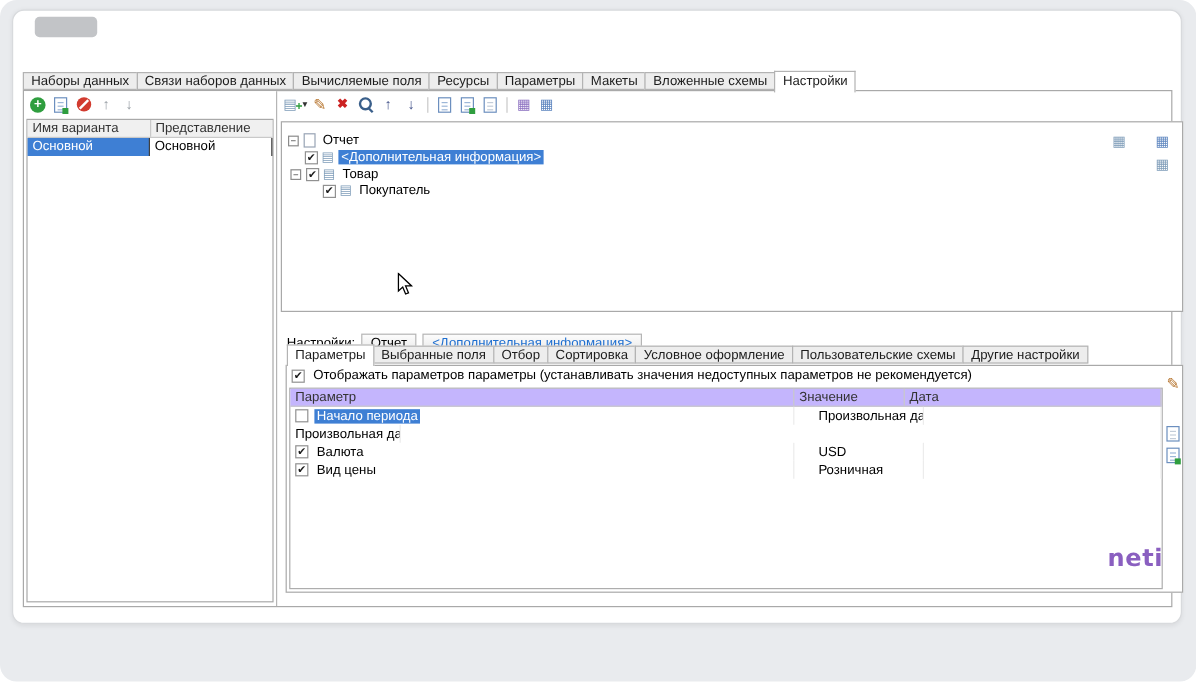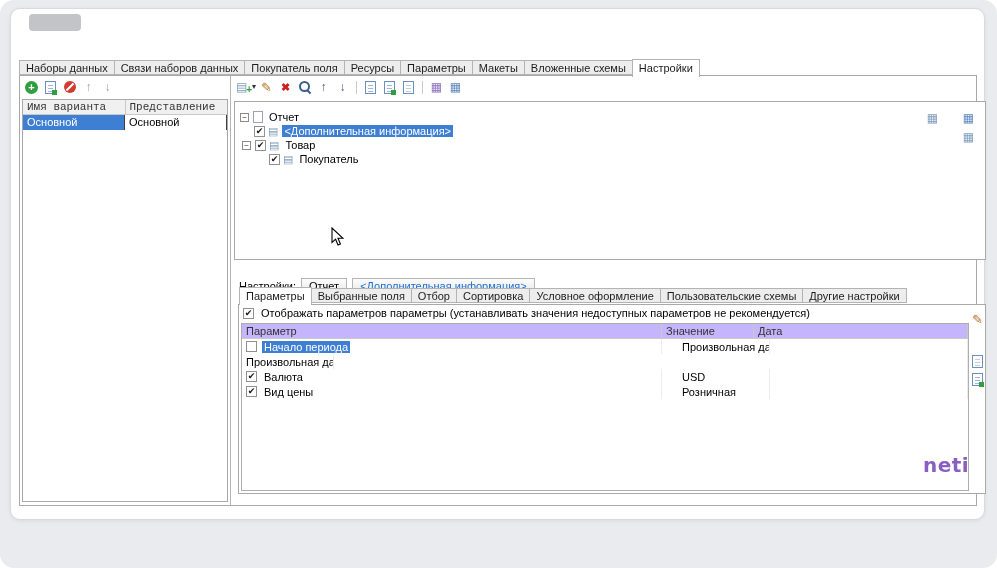--- a/index.html
+++ b/index.html
@@ -48,21 +48,21 @@
   .caret  { font-size:8px; color:#333; margin-left:1px; }
   .grid-purple { color:#8b6fc0; font-size:12px; }
   .grid-blue   { color:#5f87c0; font-size:12px; }
   .grid-steel  { color:#7f9db9; font-size:12px; }
 
   
   .left-panel { position:absolute; left:0; top:0; width:211px; height:100%; border-right:1px solid #b5b5b5; background:#fff; }
   .lt-toolbar { left:3px; top:2px; }
   .variants-table { position:absolute; left:2px; top:23px; width:206px; bottom:3px; border:1px solid #a9a9a9; font-size:11px; background:#fff; }
   .vt-header { display:flex; height:15px; background:#f0f0f0; border-bottom:1px solid #c9c9c9; color:#333; }
-  .vt-header div { flex:1; padding:1px 4px; border-right:1px solid #c9c9c9; overflow:hidden; white-space:nowrap;font-family:Liberation Mono, monospace; }
+  .vt-header div { flex:1; padding:1px 4px; border-right:1px solid #c9c9c9; overflow:hidden; white-space:nowrap; }
   .vt-header div:last-child { border-right:none; }
   .vt-row { display:flex; height:15px; }
   .vt-cell { flex:1; padding:1px 4px; border-right:1px solid #404040; overflow:hidden; white-space:nowrap; }
   .vt-cell.selected { background:#3e7fd4; color:#fff; }
 
   
   .rt-toolbar { left:216px; top:2px; }
   .tree-box { position:absolute; left:214px; top:25px; width:752px; height:159px; border:1px solid #a9a9a9; font-size:11px; background:#fff; }
   .trow { display:flex; align-items:center; height:14px; }
   .tree-pad { padding-top:8px; }
@@ -108,21 +108,21 @@
 <body>
 
 <div class="page">
   <div class="card">
 
     <div class="pill"></div>
 
     <div class="tabstrip main-tabs">
       <div class="tab">Наборы данных</div>
       <div class="tab">Связи наборов данных</div>
-      <div class="tab">Покупатель поля</div>
+      <div class="tab">Вычисляемые поля</div>
       <div class="tab">Ресурсы</div>
       <div class="tab">Параметры</div>
       <div class="tab">Макеты</div>
       <div class="tab">Вложенные схемы</div>
       <div class="tab active">Настройки</div>
     </div>
 
     <div class="tabpage">
 
       <div class="left-panel">

